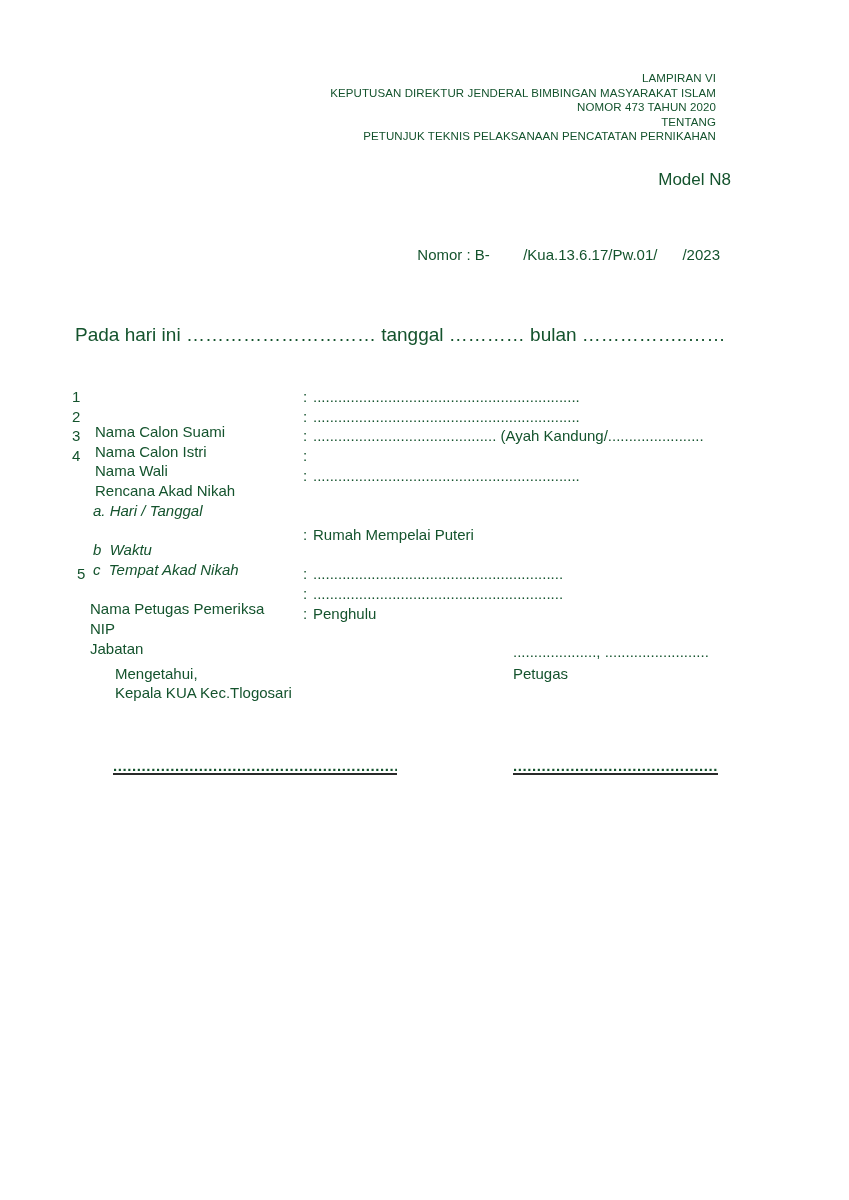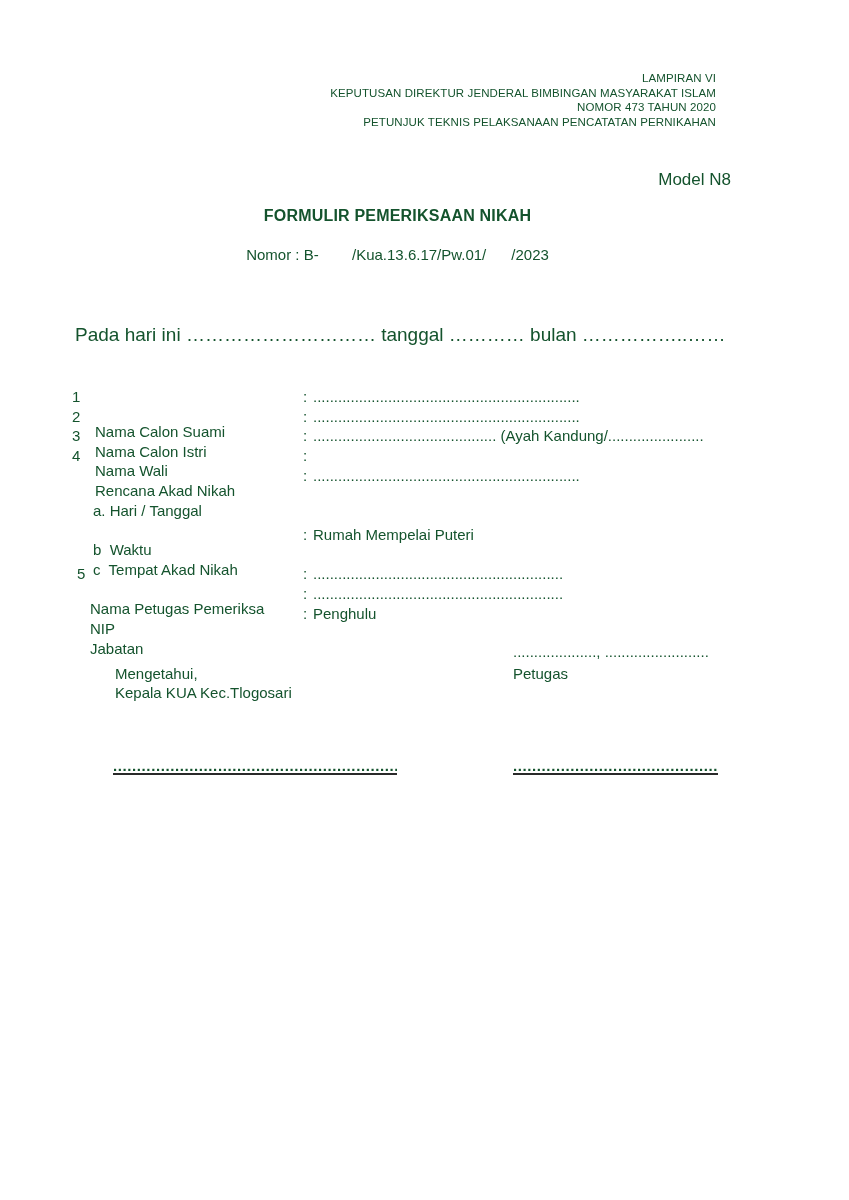--- a/index.html
+++ b/index.html
@@ -22,33 +22,33 @@
     position:absolute; top:170px; right:118px;
     font-size:17px;
   }
   .doc-title {
     position:absolute; top:207px; left:75px; width:645px;
     text-align:center; font-weight:bold; font-size:16px;
     letter-spacing:0.2px;
   }
   .nomor {
     position:absolute; top:246px; left:75px; width:645px;
-    text-align:center; font-size:15px; white-space:pre;
+    text-align:right; font-size:15px; white-space:pre;
   }
   .intro {
     position:absolute; top:286px; left:75px;
     font-size:19px; line-height:19.6px; white-space:pre;
   }
   .fields { position:absolute; top:388px; left:0; right:0; font-size:15px; }
   .frow { position:absolute; left:0; right:0; height:19.7px; }
   .f-num   { position:absolute; left:72px;  white-space:pre; }
   .f-label { position:absolute; left:95px;  white-space:pre;margin-top:35px; }
   .f-colon { position:absolute; left:303px; }
   .f-value { position:absolute; left:313px; white-space:pre; }
-  .frow.sub  .f-label { left:93px; }
+  .frow.sub  .f-label { left:93px;font-style:italic; }
   .frow.five .f-num   { left:77px; }
   .frow.five .f-label { left:90px; }
   .frow.cont .f-label { left:90px; }
   .sig { position:absolute; left:0; right:0; top:0; font-size:15px; }
   .sig-dots   { position:absolute; top:643px; left:513px; white-space:pre; }
   .sig-ack    { position:absolute; top:665px; left:115px; }
   .sig-role   { position:absolute; top:665px; left:513px; }
   .sig-title  { position:absolute; top:684px; left:115px; }
   .sign-line {
     position:absolute; top:757px; height:16px;
@@ -61,26 +61,26 @@
 </style>
 </head>
 <body>
 
 <div class="page">
 
   <div class="hdr">
     <div>LAMPIRAN VI</div>
     <div>KEPUTUSAN DIREKTUR JENDERAL BIMBINGAN MASYARAKAT ISLAM</div>
     <div>NOMOR 473 TAHUN 2020</div>
+    <div>TENTANG</div>
     <div>PETUNJUK TEKNIS PELAKSANAAN PENCATATAN PERNIKAHAN</div>
   </div>
 
   <div class="model">Model N8</div>
 
-  <div class="doc-title">FORMULIR PEMERIKSAAN NIKAH</div>
 
   <div class="nomor">Nomor : B-        /Kua.13.6.17/Pw.01/      /2023</div>
 
   <div class="intro">
     <div>Pada hari ini ………………………… tanggal ………… bulan ……………..……</div>
   </div>
 
   <div class="fields">
     <div class="frow" style="top:0px">
       <span class="f-num">1</span>

